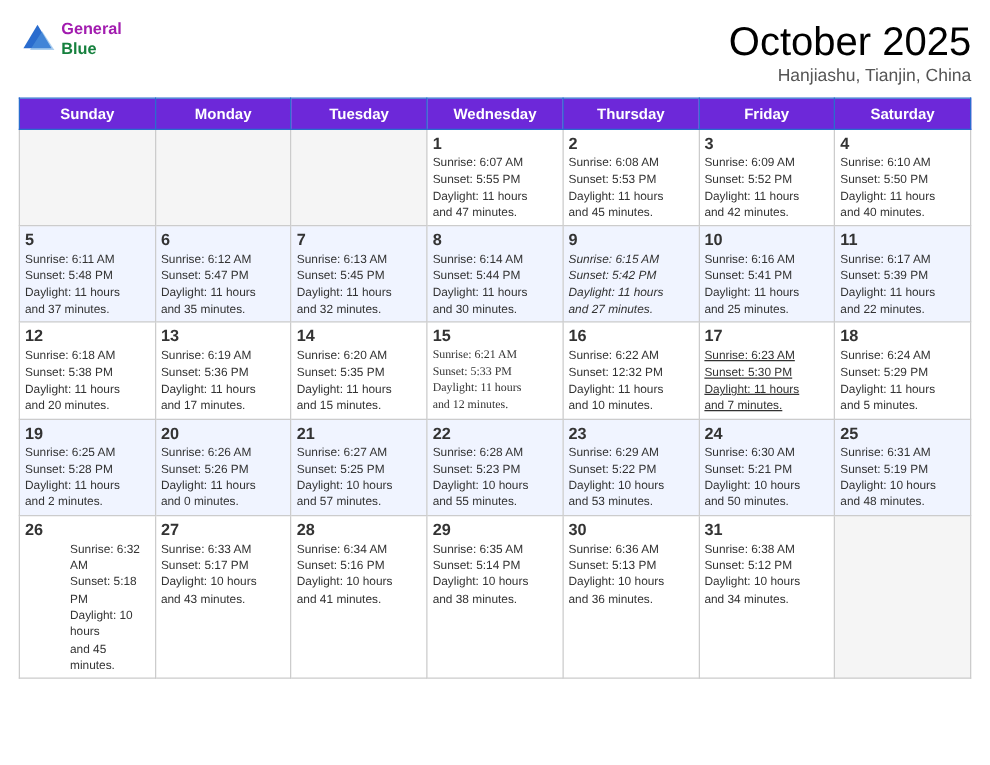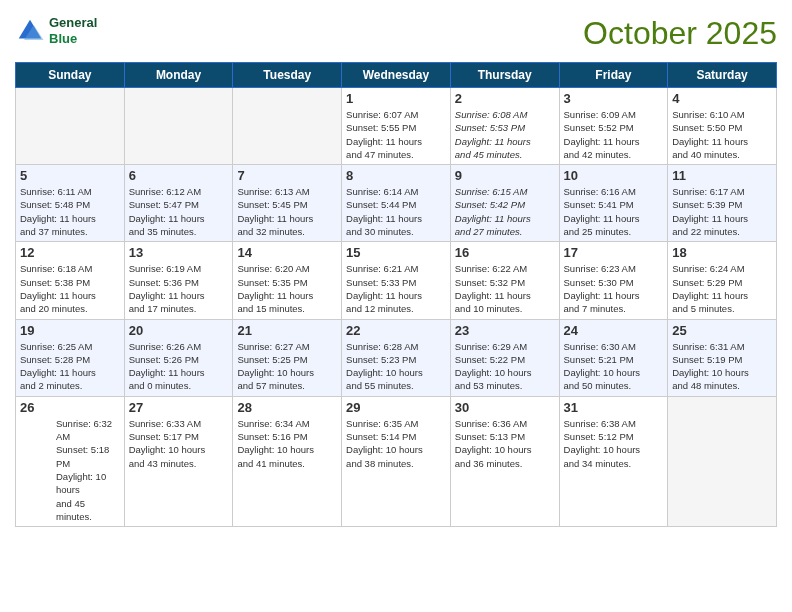--- a/index.html
+++ b/index.html
@@ -22,45 +22,45 @@
       gap: 4px;
     }
     .logo-text {
       display: flex;
       flex-direction: column;
       font-size: 13px;
       font-weight: bold;
       line-height: 1.2;
       color: #333;
     }
-    .logo-text span:first-child { color: #14532d; }
+    .logo-text span:first-child { color: #a21caf; }
     .logo-text span:last-child { color: #15803d; }
     .logo-icon {
       width: 30px;
       height: 30px;
     }
     .title-block {
       text-align: right;
     }
     .month-title {
       font-size: 32px;
       font-weight: normal;
-      color: #4d7c0f;
+      color: #000000;
       margin-left: 36px;
     }
     .location {
       font-size: 14px;
       color: #555;
     }
     .calendar {
       width: 100%;
       border-collapse: collapse;
     }
     .calendar th {
-      background: #0c4a6e;
+      background: #6d28d9;
       color: #fff;
       text-align: center;
       padding: 5px 3px;
       font-size: 12px;
       border: 1px solid #2a6cce;
     }
     .calendar td {
       vertical-align: top;
       border: 1px solid #ccc;
       padding: 3px 4px;
@@ -97,20 +97,21 @@
       <polygon points="20,5 35,30 5,30" fill="#2a6cce"></polygon>
       <polygon points="25,12 38,32 12,32" fill="#5a9ee0" opacity="0.5"></polygon>
     </svg>
     <div class="logo-text">
       <span>General</span>
       <span>Blue</span>
     </div>
   </div>
   <div class="title-block">
     <div class="month-title">October 2025</div>
+    <div class="location">Hanjiashu, Tianjin, China</div>
   </div>
 </div>
 
 <table class="calendar">
   <thead>
     <tr>
     <th>Sunday</th>
         <th>Monday</th>
         <th>Tuesday</th>
         <th>Wednesday</th>
@@ -126,21 +127,21 @@
         <td class="empty"></td>
         <td>
           <span class="day-num">1</span>
           <div class="day-info" style="white-space: pre-line;">Sunrise: 6:07 AM
 Sunset: 5:55 PM
 Daylight: 11 hours
 and 47 minutes.</div>
         </td>
         <td>
           <span class="day-num">2</span>
-          <div class="day-info" style="white-space: pre-line; font-style: italic;">Sunrise: 6:08 AM
+          <div class="day-info" style="white-space: pre-line;">Sunrise: 6:08 AM
 Sunset: 5:53 PM
 Daylight: 11 hours
 and 45 minutes.</div>
         </td>
         <td>
           <span class="day-num">3</span>
           <div class="day-info" style="white-space: pre-line;">Sunrise: 6:09 AM
 Sunset: 5:52 PM
 Daylight: 11 hours
 and 42 minutes.</div>
@@ -221,35 +222,35 @@
         </td>
         <td>
           <span class="day-num">14</span>
           <div class="day-info" style="white-space: pre-line;">Sunrise: 6:20 AM
 Sunset: 5:35 PM
 Daylight: 11 hours
 and 15 minutes.</div>
         </td>
         <td>
           <span class="day-num">15</span>
-          <div class="day-info" style="white-space: pre-line;">Sunrise: 6:21 AM
+          <div class="day-info" style="white-space: pre-line; font-family: Liberation Serif, serif;">Sunrise: 6:21 AM
 Sunset: 5:33 PM
 Daylight: 11 hours
 and 12 minutes.</div>
         </td>
         <td>
           <span class="day-num">16</span>
           <div class="day-info" style="white-space: pre-line;">Sunrise: 6:22 AM
-Sunset: 5:32 PM
+Sunset: 12:32 PM
 Daylight: 11 hours
 and 10 minutes.</div>
         </td>
         <td>
           <span class="day-num">17</span>
-          <div class="day-info" style="white-space: pre-line;">Sunrise: 6:23 AM
+          <div class="day-info" style="white-space: pre-line; text-decoration: underline;">Sunrise: 6:23 AM
 Sunset: 5:30 PM
 Daylight: 11 hours
 and 7 minutes.</div>
         </td>
         <td>
           <span class="day-num">18</span>
           <div class="day-info" style="white-space: pre-line;">Sunrise: 6:24 AM
 Sunset: 5:29 PM
 Daylight: 11 hours
 and 5 minutes.</div>

